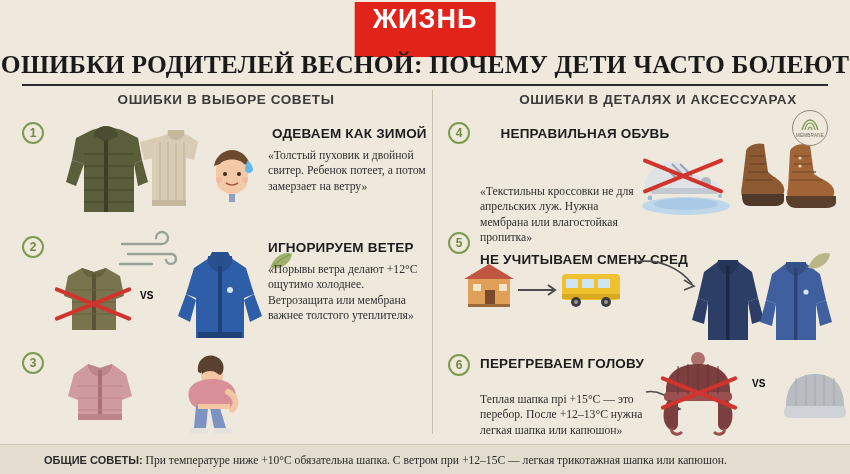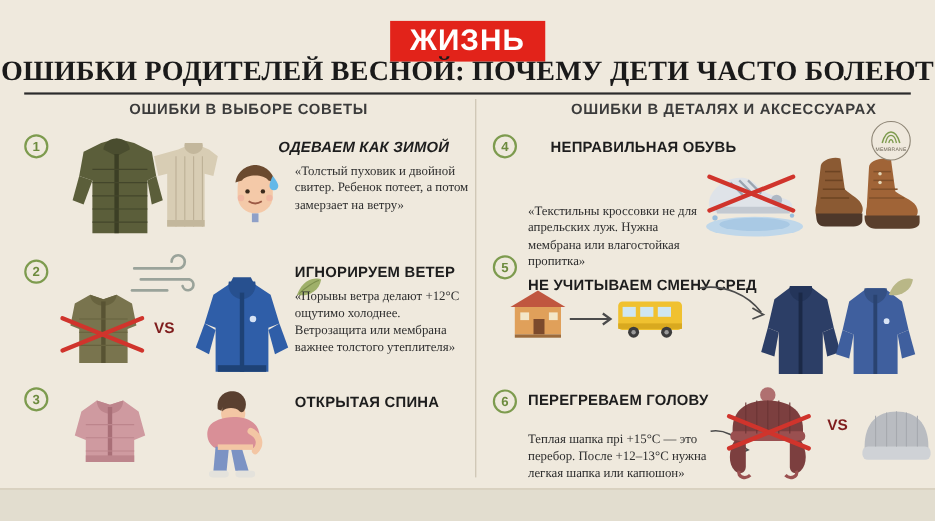--- a/index.html
+++ b/index.html
@@ -12,28 +12,28 @@
   .page {
     position: relative;
     width: 850px; height: 474px;
     background: #efe9dd;
   }
 
   
   .brand {
     position: absolute;
     left: 50%; transform: translateX(-50%);
-    top: 19px;
+    top: 2px;
     background: #e2231a;
     color: #ffffff;
     font-family: "Liberation Sans", sans-serif;
     font-weight: bold;
     font-size: 27px;
     letter-spacing: 1px;
-    padding: 4px 18px 6px 18px;
+    padding: 4px 18px 24px 18px;
     line-height: 1;
   }
   .headline {
     position: absolute;
     top: 50px; left: 0; right: 0;
     text-align: center;
     font-family: "Liberation Serif", serif;
     font-weight: bold;
     font-size: 25.5px;
     color: #1a1a1a;
@@ -123,22 +123,22 @@
     background: #d0342c;
     border-radius: 2px;
   }
   .cross span.a { transform: rotate(22deg); }
   .cross span.b { transform: rotate(-22deg); }
 
   .vs {
     position: absolute;
     font-family: "Liberation Sans", sans-serif;
     font-weight: bold;
-    font-size: 14px;
-    color: #7f1d1d;
+    font-size: 10px;
+    color: #000000;
   }
 
   
   .ill { position: absolute; }
   svg { display: block; overflow: visible; }
 
   .membrane-badge {
     position: absolute;
     width: 36px; height: 36px;
     border-radius: 50%;
@@ -210,21 +210,21 @@
         <circle cx="15" cy="24" r="2" fill="#3b2a1c"></circle>
         <circle cx="29" cy="24" r="2" fill="#3b2a1c"></circle>
         <path d="M16 33 Q22 37 28 33" stroke="#9c5a45" stroke-width="1.6" fill="none"></path>
         <circle cx="9" cy="30" r="3" fill="#f0b0a0" opacity=".7"></circle>
         <circle cx="35" cy="30" r="3" fill="#f0b0a0" opacity=".7"></circle>
         <path d="M38 10 C41 14 43 17 43 19 C43 21.5 41 23 39 23 C37 23 35 21.5 35 19 C35 17 36 14 38 10 Z" fill="#63b8e8"></path>
         <path d="M22 44 L22 52" stroke="#8fa0c8" stroke-width="6"></path>
       </svg>
     </div>
 
-    <div class="itemtitle" style="position:absolute; left:231px; top:8px; width:162px;font-style:italic;">ОДЕВАЕМ КАК ЗИМОЙ</div>
+    <div class="itemtitle" style="position:absolute; left:250px; top:8px; width:162px;">ОДЕВАЕМ КАК ЗИМОЙ</div>
     <div class="itemtext" style="position:absolute; left:246px; top:30px; width:164px;">«Толстый пуховик и двойной свитер. Ребенок потеет, а потом замерзает на ветру»</div>
   </div>
 
   <div class="item" style="left:22px; top:232px; width:408px; height:110px;">
     <div class="num" style="left:0; top:4px;">2</div>
 
     <div class="ill" style="left:96px; top:4px;">
       <svg width="72" height="34" viewBox="0 0 72 34">
         <g stroke="#9aa39a" stroke-width="2.4" fill="none" stroke-linecap="round">
           <path d="M4 8 H44 A6 6 0 1 0 38 2"></path>
@@ -302,21 +302,20 @@
         <path d="M22 40 C28 30 52 28 62 36 C70 42 70 56 62 60 L30 60 C22 58 18 48 22 40 Z" fill="#d98f97"></path>
         <path d="M28 58 L26 80 L38 80 L40 60 Z" fill="#7c93c4"></path>
         <path d="M42 60 L46 80 L58 80 L52 60 Z" fill="#7c93c4"></path>
         <rect x="22" y="80" width="18" height="6" rx="3" fill="#e4e2dc"></rect>
         <rect x="46" y="80" width="18" height="6" rx="3" fill="#e4e2dc"></rect>
         <path d="M60 44 C68 48 70 56 64 62" stroke="#f3c6a4" stroke-width="6" fill="none" stroke-linecap="round"></path>
         <rect x="30" y="56" width="32" height="5" fill="#f3c6a4"></rect>
       </svg>
     </div>
 
-    <div class="itemtitle" style="position:absolute; left:246px; top:10px; width:166px;">ОТКРЫТАЯ СПИНА</div>
   </div>
 
   <div class="item" style="left:448px; top:118px; width:386px; height:106px;">
     <div class="num" style="left:0; top:4px;">4</div>
 
     <div class="itemtitle" style="position:absolute; left:32px; top:8px; width:210px;text-align:center;">НЕПРАВИЛЬНАЯ ОБУВЬ</div>
     <div class="itemtext" style="position:absolute; left:32px; top:30px; width:158px;margin-top:36px;">«Текстильны кроссовки не для апрельских луж. Нужна мембрана или влагостойкая пропитка»</div>
 
     <div class="ill" style="left:186px; top:26px;">
       <svg width="100" height="72" viewBox="0 0 100 72">
@@ -496,14 +495,17 @@
     </div>
   </div>
 
   <div class="ill" style="left:806px; top:250px;">
     <svg width="26" height="22" viewBox="0 0 26 22">
       <path d="M2 18 C8 2 20 2 24 4 C22 16 10 20 2 18 Z" fill="#b9b787"></path>
     </svg>
   </div>
 
   <div class="footbar"></div>
+  <div class="foottext">
+    <b>ОБЩИЕ СОВЕТЫ:</b><span> При температуре ниже +10°С обязательна шапка. С ветром при +12–15С — легкая трикотажная шапка или капюшон.</span>
+  </div>
 
 </div>
 
 </body></html>

